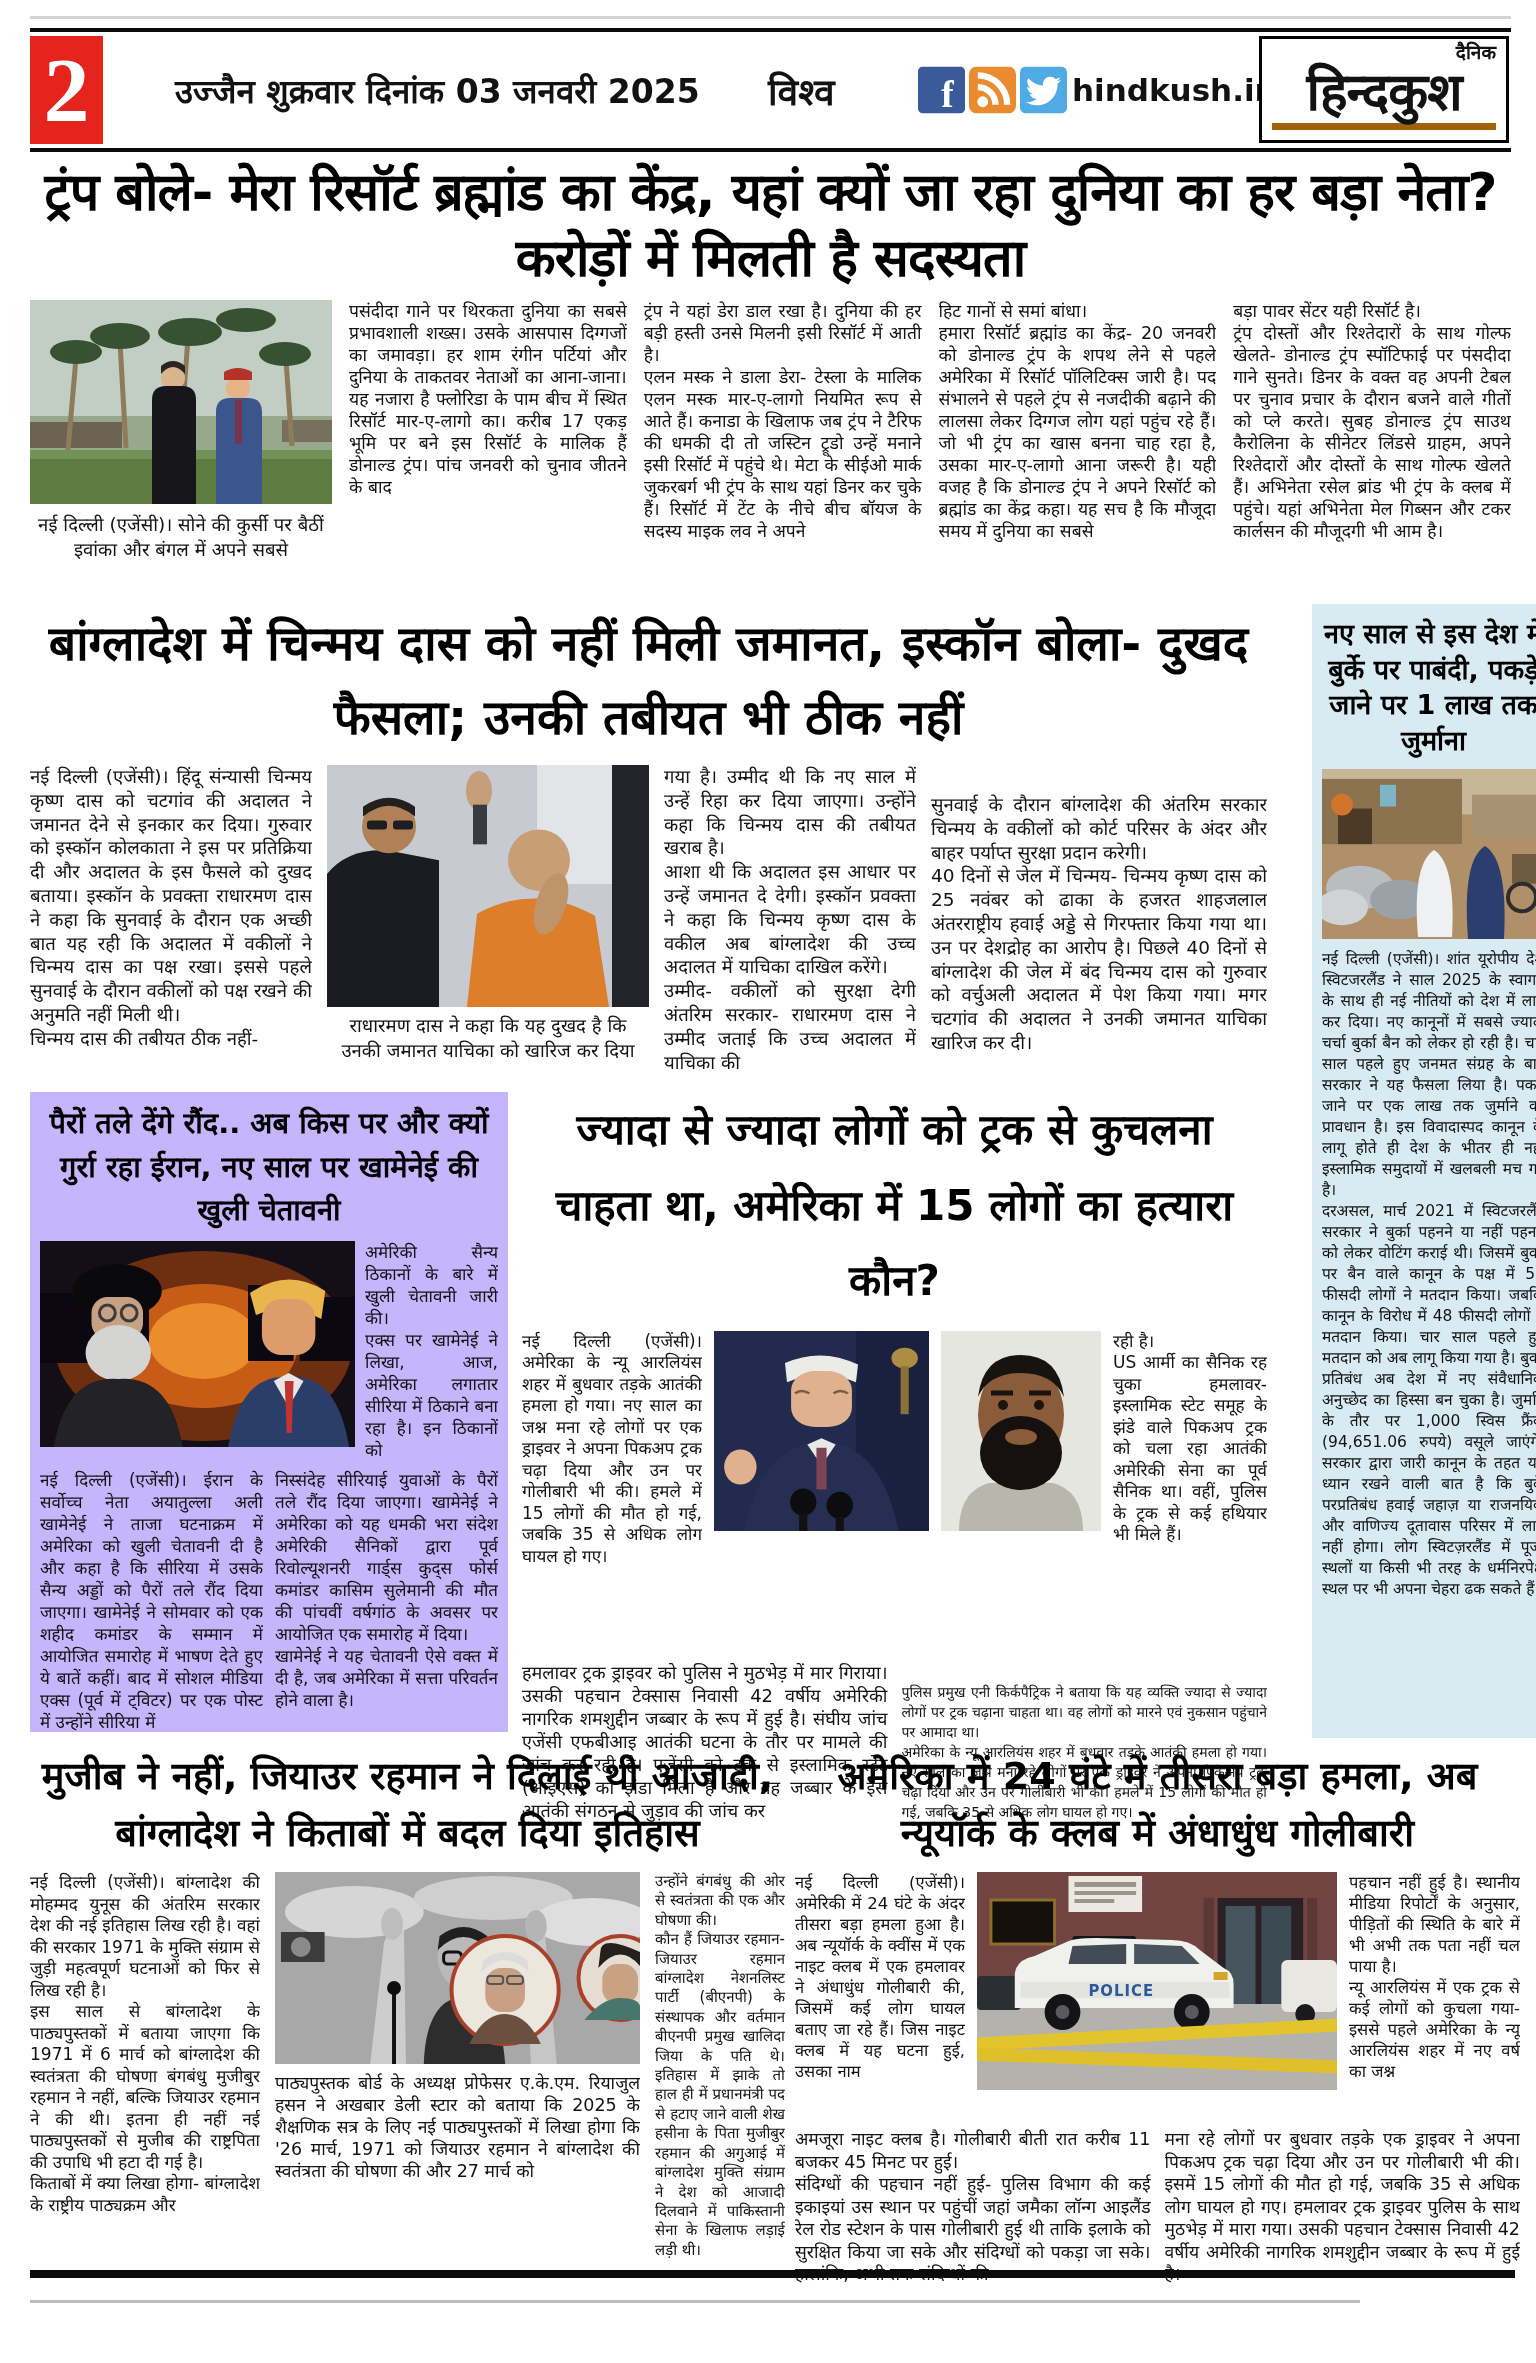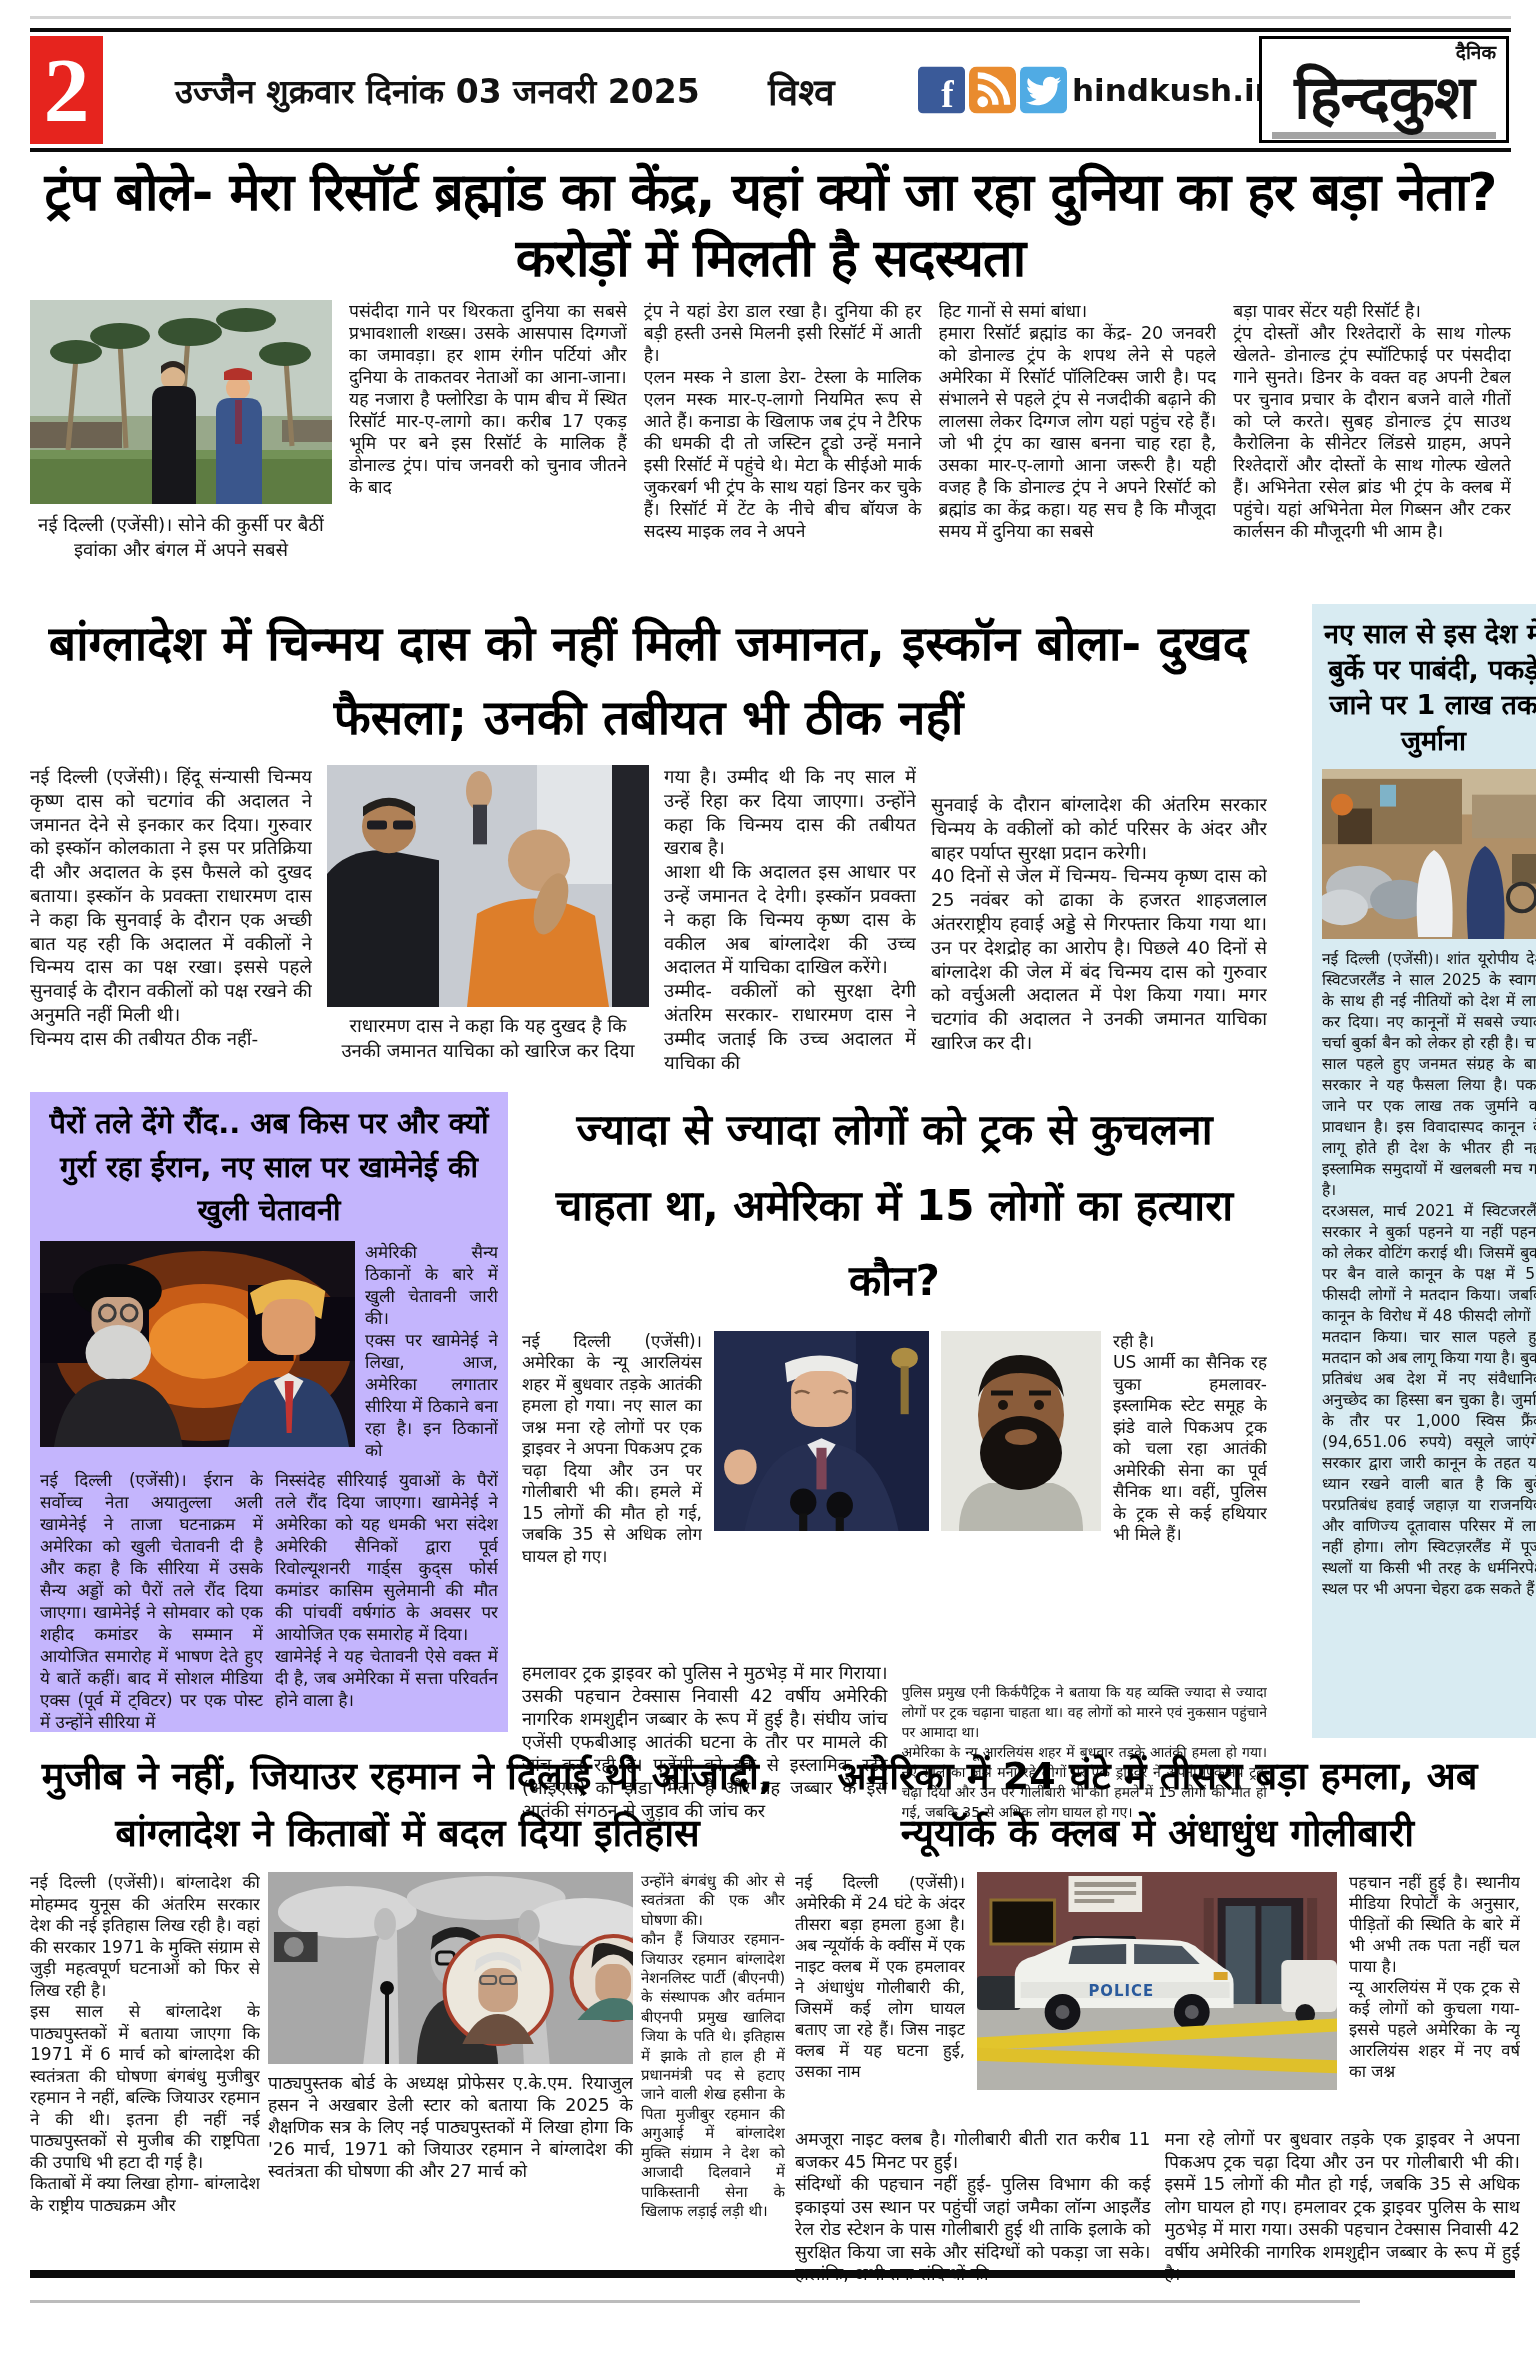--- a/index.html
+++ b/index.html
@@ -12,21 +12,21 @@
   .ph svg{display:block;width:100%;height:100%;}
   .row{display:flex;}
   .caption{text-align:center;white-space:pre-line;}
   .rule{background:#0b0b0b;}
 
   
   #pagenum{background:#e6241e;color:#fff;display:flex;align-items:center;justify-content:center;
            font-family:"Liberation Serif",serif;font-size:92px;font-weight:700;}
   #logo-box{border:3px solid #000;background:#fff;box-sizing:border-box;padding:2px 10px 0 10px;}
   #logo-tag{text-align:right;font-size:19px;font-weight:700;line-height:22px;}
-  #logo-title{font-size:60px;font-weight:900;text-align:center;line-height:1.15;border-bottom:7px solid #a3a3a3;letter-spacing:-1px;}
+  #logo-title{font-size:52px;font-weight:900;text-align:center;line-height:1.15;border-bottom:7px solid #a16207;letter-spacing:-1px;}
   .icon{width:47px;height:47px;}
 
   
   #burqa-box{background:#d8ebf2;box-sizing:border-box;padding:8px 10px;}
   #iran-box{background:#c4b5fd;box-sizing:border-box;padding:8px 10px;}
 </style>
 </head>
 <body>
 
 <div id="page">
@@ -263,21 +263,21 @@
     </div>
     <div class="row" style="gap:14px;margin-top:6px;height:235px;align-items:flex-end;">
       <div class="body-text" style="flex:1;font-size:18px;line-height:23px;">हमलावर ट्रक ड्राइवर को पुलिस ने मुठभेड़ में मार गिराया। उसकी पहचान टेक्सास निवासी 42 वर्षीय अमेरिकी नागरिक शमशुद्दीन जब्बार के रूप में हुई है। संघीय जांच एजेंसी एफबीआइ आतंकी घटना के तौर पर मामले की जांच कर रही है। एजेंसी को ट्रक से इस्लामिक स्टेट (आइएस) का झंडा मिला है और वह जब्बार के इस आतंकी संगठन से जुड़ाव की जांच कर</div>
       <div class="body-text" style="flex:1;font-size:14px;line-height:20px;">पुलिस प्रमुख एनी किर्कपैट्रिक ने बताया कि यह व्यक्ति ज्यादा से ज्यादा लोगों पर ट्रक चढ़ाना चाहता था। वह लोगों को मारने एवं नुकसान पहुंचाने पर आमादा था।
 अमेरिका के न्यू आरलियंस शहर में बुधवार तड़के आतंकी हमला हो गया। नए साल का जश्न मना रहे लोगों पर एक ड्राइवर ने अपना पिकअप ट्रक चढ़ा दिया और उन पर गोलीबारी भी की। हमले में 15 लोगों की मौत हो गई, जबकि 35 से अधिक लोग घायल हो गए।</div>
     </div>
   </div>
 
   <div class="abs" style="left:30px;top:1748px;width:755px;height:515px;">
     <div class="hl" style="font-size:38px;line-height:1.5;">मुजीब ने नहीं, जियाउर रहमान ने दिलाई थी आजादी, बांग्लादेश ने किताबों में बदल दिया इतिहास</div>
-    <div class="row" style="gap:8px;margin-top:10px;height:390px;">
+    <div class="row" style="gap:15px;margin-top:10px;height:390px;">
       <div class="body-text" style="flex:0 0 230px;font-size:17px;line-height:21.5px;">नई दिल्ली (एजेंसी)। बांग्लादेश की मोहम्मद युनूस की अंतरिम सरकार देश की नई इतिहास लिख रही है। वहां की सरकार 1971 के मुक्ति संग्राम से जुड़ी महत्वपूर्ण घटनाओं को फिर से लिख रही है।
 इस साल से बांग्लादेश के पाठ्यपुस्तकों में बताया जाएगा कि 1971 में 6 मार्च को बांग्लादेश की स्वतंत्रता की घोषणा बंगबंधु मुजीबुर रहमान ने नहीं, बल्कि जियाउर रहमान ने की थी। इतना ही नहीं नई पाठ्यपुस्तकों से मुजीब की राष्ट्रपिता की उपाधि भी हटा दी गई है।
 किताबों में क्या लिखा होगा- बांग्लादेश के राष्ट्रीय पाठ्यक्रम और</div>
       <div style="flex:0 0 365px;">
         <div class="ph" style="height:192px;">
           <svg viewBox="0 0 368 192" preserveAspectRatio="none">
             <rect width="368" height="192" fill="#a8a8a8"></rect>
             <ellipse cx="80" cy="40" rx="70" ry="26" fill="#d6d6d6"></ellipse>
             <ellipse cx="220" cy="26" rx="80" ry="22" fill="#cfcfcf"></ellipse>
             <ellipse cx="320" cy="50" rx="60" ry="24" fill="#dedede"></ellipse>

